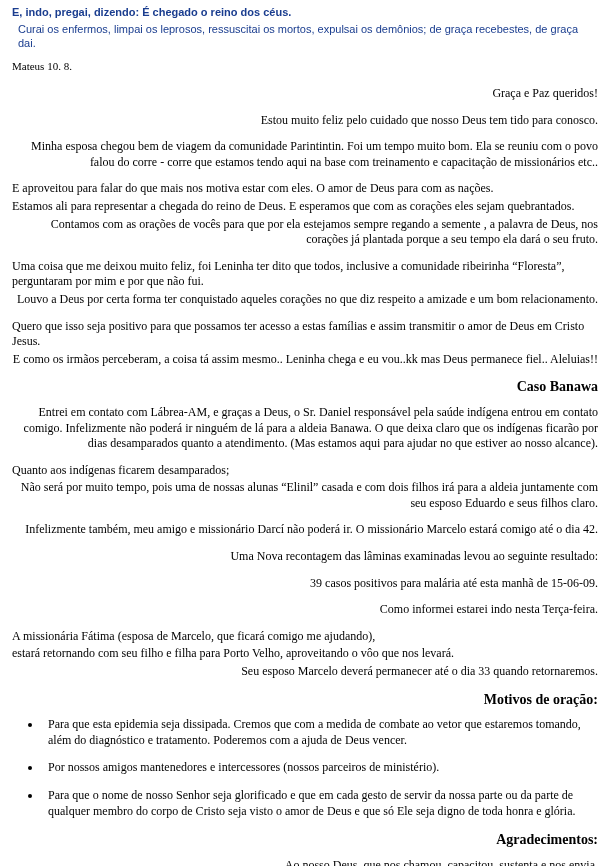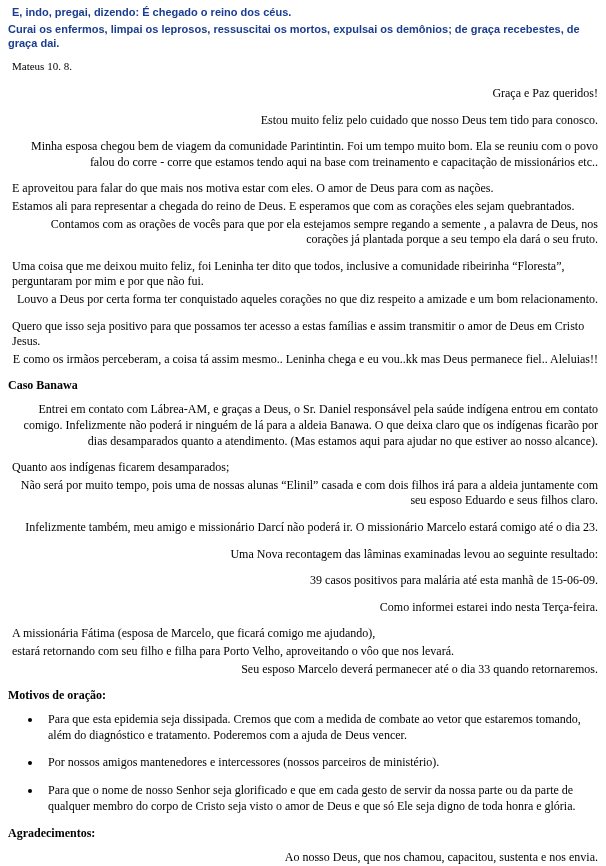--- a/index.html
+++ b/index.html
@@ -23,44 +23,44 @@
   }
   .header-line {
     font-family: "Liberation Sans", sans-serif;
     font-weight: bold;
     font-size: 11px;
     color: #1a3d8f;
     margin: 0 0 2px 4px;
   }
   .header-line2 {
     font-family: "Liberation Sans", sans-serif;
-    font-weight: bold;
+    font-weight: normal;
     font-size: 11px;
     color: #1a3d8f;
-    margin: 0 0 10px 0;
+    margin: 0 0 10px 10px;
     line-height: 1.3;
   }
   .ref {
     font-size: 11px;
     margin: 0 0 12px 4px;
   }
   p.body {
     margin: 0 0 11px 4px;
     text-align: right;
     font-size: 12px;
     line-height: 1.3;
   }
   p.tight {
     margin: 0 0 2px 4px;
     font-size: 12px;
     line-height: 1.3;
   }
   h2.section {
-    text-align: left;
-    font-size: 12px;
+    text-align: right;
+    font-size: 14px;
     font-weight: bold;
     margin: 0 0 9px 0;
     font-family: "Liberation Serif", serif;
   }
   ul.prayer {
     margin: 0 0 10px 0;
     padding-left: 34px;
     list-style-type: disc;
   }
   ul.prayer li {
@@ -90,21 +90,21 @@
   <p class="tight">Uma coisa que me deixou muito feliz, foi Leninha ter dito que todos, inclusive a comunidade ribeirinha “Floresta”, perguntaram por mim e por que  não fui.</p>
   <p class="body">Louvo a Deus por certa forma ter conquistado aqueles corações no que diz respeito a amizade e um bom  relacionamento.</p>
 
   <p class="tight">Quero que isso seja positivo para que possamos ter acesso a estas famílias e assim transmitir o amor de Deus em Cristo Jesus.</p>
   <p class="body">E como  os irmãos perceberam, a coisa tá assim mesmo.. Leninha chega e eu vou..kk  mas Deus permanece fiel.. Aleluias!!</p>
 
   <h2 class="section">Caso Banawa</h2>
   <p class="body">Entrei em contato com Lábrea-AM, e graças a Deus, o Sr. Daniel responsável pela saúde indígena entrou em contato comigo. Infelizmente não poderá ir ninguém de lá para a aldeia Banawa. O que deixa claro que  os indígenas ficarão por dias desamparados quanto a atendimento. (Mas estamos aqui para ajudar no que estiver ao nosso alcance).</p>
   <p class="tight">Quanto aos indígenas ficarem desamparados;</p>
   <p class="body">Não será por muito tempo, pois uma de nossas alunas “Elinil” casada e com dois filhos irá para a aldeia juntamente com seu esposo Eduardo e seus filhos claro.</p>
-  <p class="body">Infelizmente também, meu amigo e missionário Darcí não poderá ir. O missionário Marcelo estará comigo até o dia 23.</p>
+  <p class="body">Infelizmente também, meu amigo e missionário Darcí não poderá ir. O missionário Marcelo estará comigo até o dia 42.</p>
   <p class="body">Uma Nova recontagem das lâminas examinadas levou ao seguinte resultado:</p>
   <p class="body">39 casos positivos para malária até esta manhã de 15-06-09.</p>
   <p class="body">Como informei estarei indo nesta Terça-feira.</p>
 
   <p class="tight">A missionária Fátima (esposa de Marcelo, que ficará comigo me ajudando),</p>
   <p class="tight">estará retornando com seu filho e filha para Porto Velho, aproveitando o vôo que nos levará.</p>
   <p class="body">Seu esposo Marcelo deverá permanecer até o dia 33 quando retornaremos.</p>
 
   <h2 class="section">Motivos de oração:</h2>
   <ul class="prayer">

